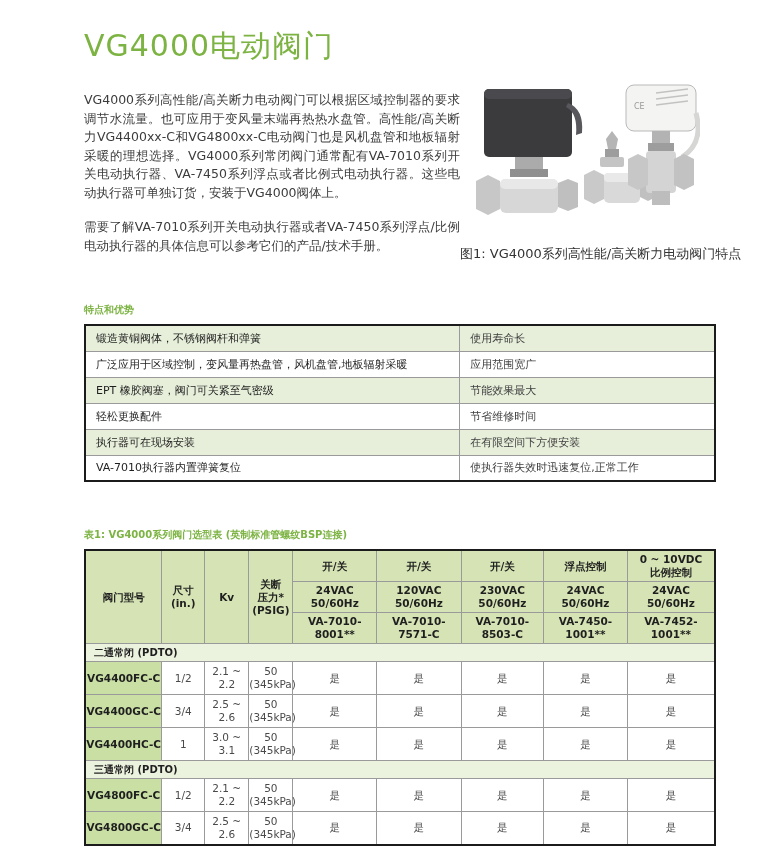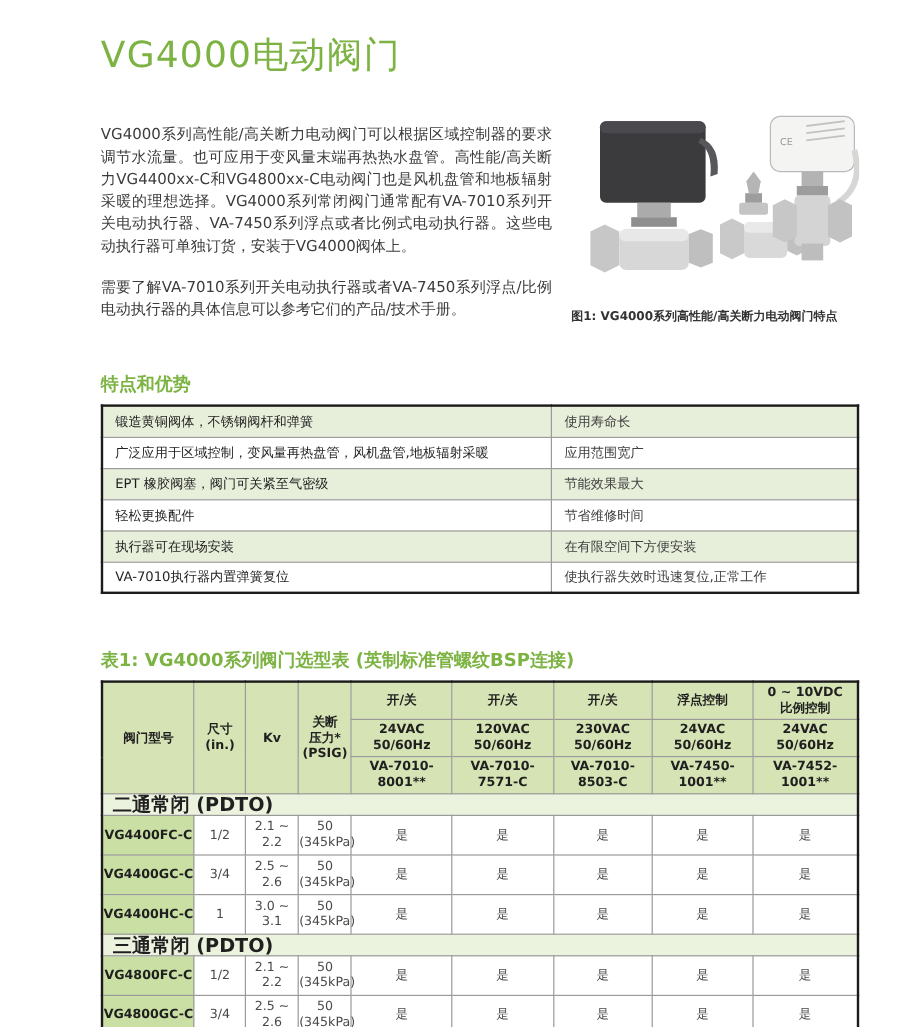--- a/index.html
+++ b/index.html
@@ -10,37 +10,37 @@
     color: #333; position: relative; overflow: hidden;
   }
   .page { position: absolute; left: 84px; top: 0; width: 632px; }
 
   h1.title {
     margin-top: 26px;
     font-size: 30px; font-weight: 400; letter-spacing: 1px;
     color: #7cb342;
   }
 
-  .top-row { display: flex; margin-top: 36px; gap: 16px; }
+  .top-row { display: flex; margin-top: 24px; }
   .intro { width: 376px; flex: 0 0 376px; }
   .intro p {
     font-size: 12.5px; line-height: 18.5px; color: #3c3c3c;
     text-align: justify;
   }
   .intro p + p { margin-top: 16px; }
 
   figure.fig { width: 240px; margin-top: -8px; }
   figure.fig svg { display: block; }
   figcaption {
-    margin-top: 12px; font-size: 10px; color: #333; font-weight: 700;
+    margin-top: 12px; font-size: 13px; color: #333; font-weight: 400;
     white-space: nowrap;
   }
 
   h2.sec-head {
-    font-size: 15px; font-weight: 700; color: #7cb342;
+    font-size: 10px; font-weight: 700; color: #7cb342;
   }
   .features-head { margin-top: 40px; }
   .table1-head  { margin-top: 46px; }
 
   table { border-collapse: collapse; width: 632px; table-layout: fixed; }
 
   
   table.features { margin-top: 7px; border: 2px solid #1b1b1b; }
   table.features td {
     border: 1px solid #9a9a9a; height: 26px;
@@ -55,21 +55,21 @@
   table.sel th, table.sel td {
     border: 1px solid #9a9a9a; text-align: center; vertical-align: middle;
     font-size: 10.5px; line-height: 13px;
   }
   table.sel thead th { background: #d6e4b5; font-weight: 700; color: #1f1f1f; padding: 2px 1px; }
   table.sel tr.hrowA th { height: 28px; }
   table.sel tr.hrowB th { height: 22px; text-align: center; }
   table.sel tr.hrowC th { height: 22px; }
   table.sel td.section-label {
     background: #ebf2dd; text-align: left; font-weight: 700;
-    color: #1f1f1f; height: 17px; padding: 2px 8px; font-size: 16px;
+    color: #1f1f1f; height: 17px; padding: 2px 8px; font-size: 10px;
   }
   table.sel tr.data td { height: 33px; color: #4a4a4a; background: #fff; }
   table.sel tr.data td.model {
     background: #c9dfa4; font-weight: 700; color: #1f1f1f; text-align: center;
   }
   table.sel .stack span { display: block; }
 </style>
 </head>
 <body>
 

